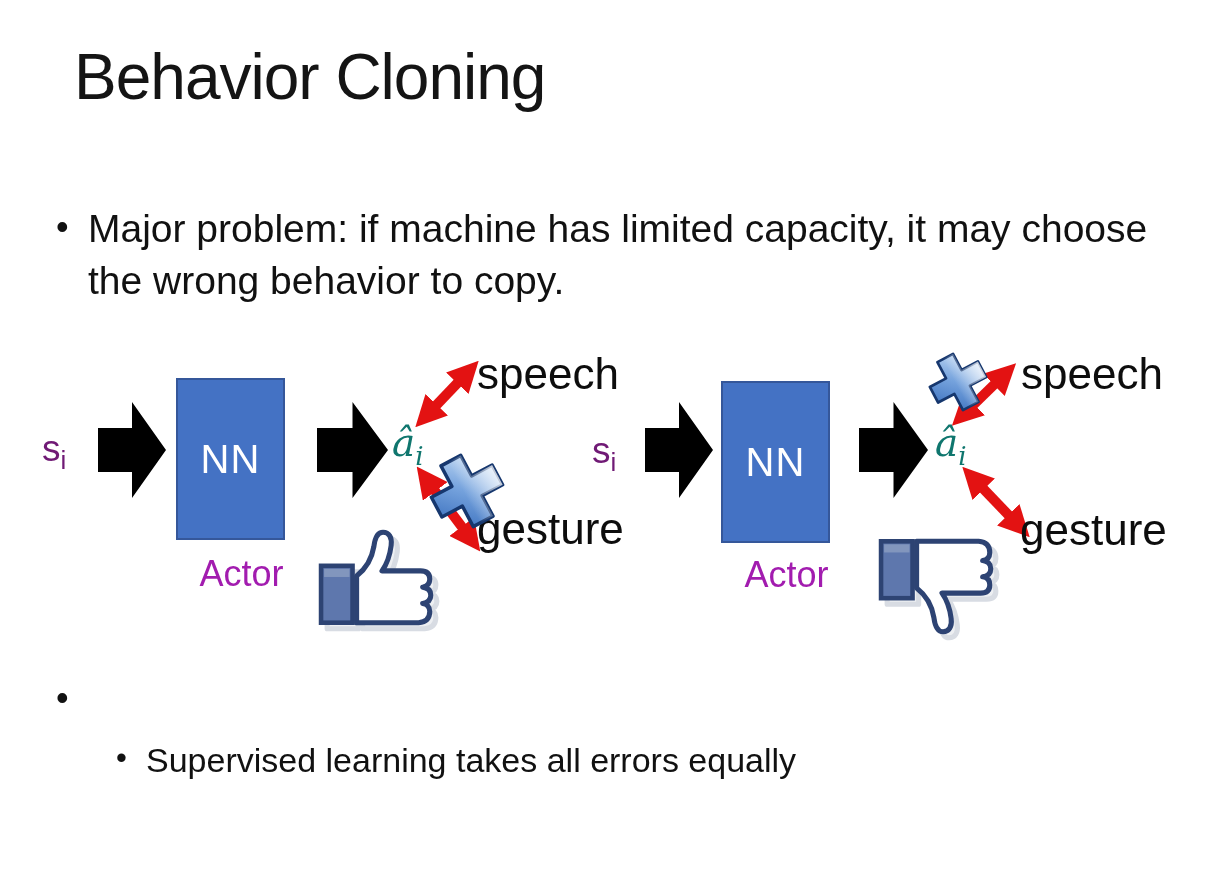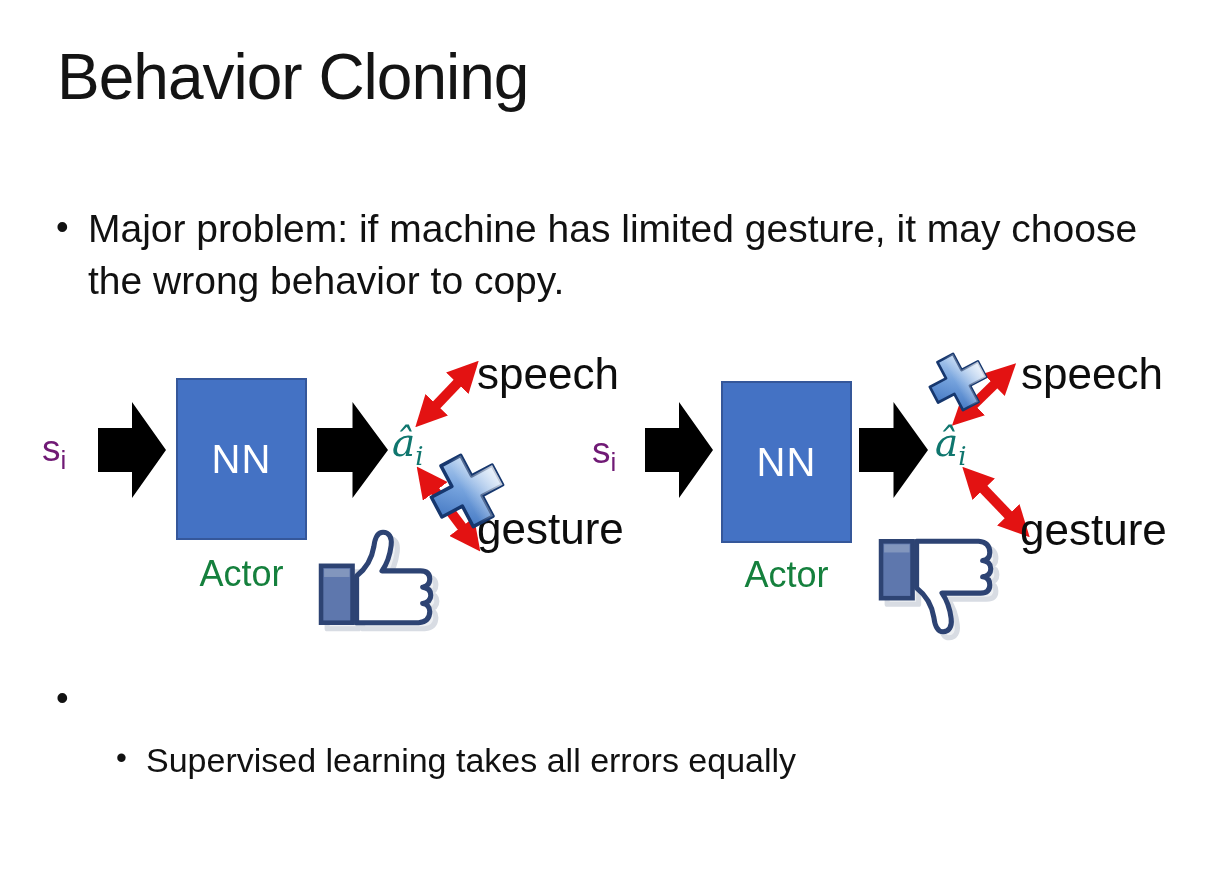--- a/index.html
+++ b/index.html
@@ -6,62 +6,62 @@
   body{
     width:1210px;height:892px;position:relative;overflow:hidden;
     background:#ffffff;
     font-family:"Liberation Sans", sans-serif;
     color:#111111;
   }
   .abs{position:absolute;}
 
   
   .title{
-    left:57px;top:40px;
+    left:74px;top:40px;
     font-size:64px;font-weight:300;letter-spacing:-1px;color:#141414;
   }
 
   
   .bullet{display:flex;align-items:flex-start;}
   .bullet .dot{flex:0 0 32px;font-size:36px;line-height:1.33;}
   .bullet .btext{font-size:39px;line-height:1.33;}
   .b1{left:56px;top:203px;width:1092px;}
   .b1 .btext{width:1060px;}
   .b2{left:56px;top:674px;width:1120px;}
   .b3{left:116px;top:738px;width:1040px;}
   .b3 .dot{flex:0 0 30px;font-size:31px;line-height:1.3;}
   .b3 .btext{font-size:34px;line-height:1.3;text-align:center;}
 
   
   .si{font-size:37px;color:#701a75;}
   .si sub{font-size:26px;}
   .nnbox{
-    width:131px;height:162px;background:#4472C4;border:2px solid #35579A;
+    width:109px;height:162px;background:#4472C4;border:2px solid #35579A;
     display:flex;align-items:center;justify-content:center;box-sizing:border-box;
   }
   .nnbox span{color:#ffffff;font-size:40px;letter-spacing:1px;}
-  .actor{font-size:36px;text-align:center;color:#15803d;}
+  .actor{font-size:36px;text-align:center;color:#a21caf;}
   .ahat{font-family:"DejaVu Serif", serif;font-style:italic;font-size:39px;color:#0f766e;}
   .ahat sub{font-size:26px;}
   .branch-label{font-size:44px;color:#0d0d0d;}
 
   
   .barrow{
     background:#000000;
     clip-path:polygon(0 27%,50% 27%,50% 0,100% 50%,50% 100%,50% 73%,0 73%);
   }
 </style>
 </head>
 <body>
 
 <div class="abs title">Behavior Cloning</div>
 
 <div class="abs bullet b1">
   <span class="dot">•</span>
-  <span class="btext">Major problem: if machine has limited gesture, it may choose the wrong behavior to copy.</span>
+  <span class="btext">Major problem: if machine has limited capacity, it may choose the wrong behavior to copy.</span>
 </div>
 
 <div class="abs si" style="left:42px;top:428px;"><span>s</span><sub>i</sub></div>
 
 <div class="abs barrow" style="left:98px;top:402px;width:68px;height:96px;"></div>
 
 <div class="abs nnbox" style="left:176px;top:378px;">
   <span>NN</span>
 </div>
 

